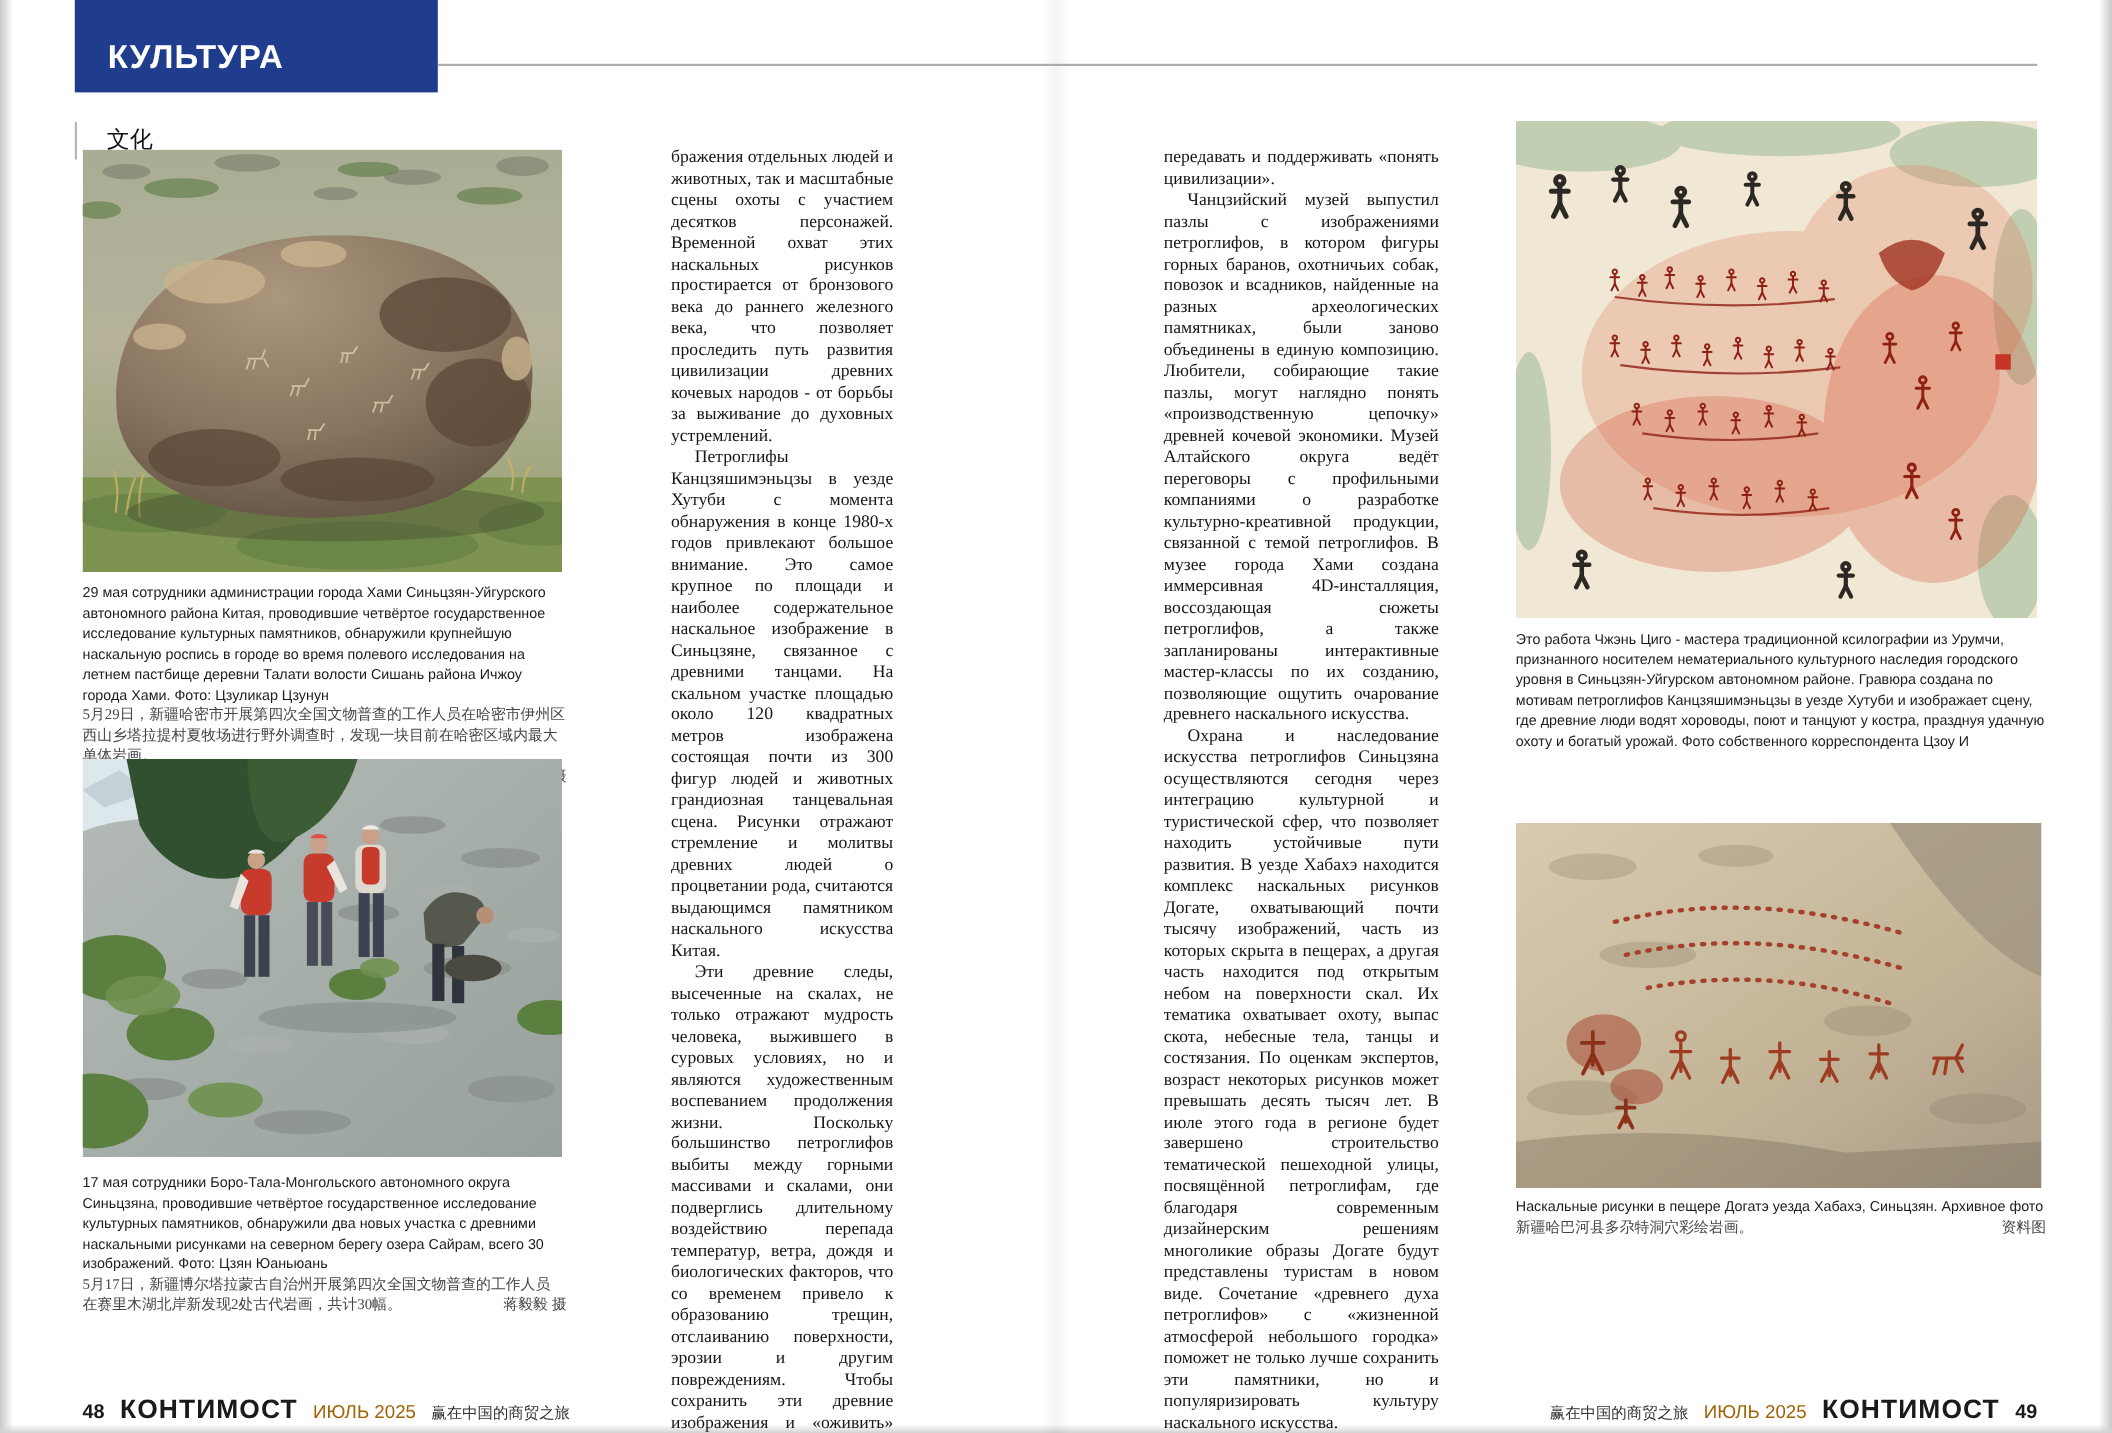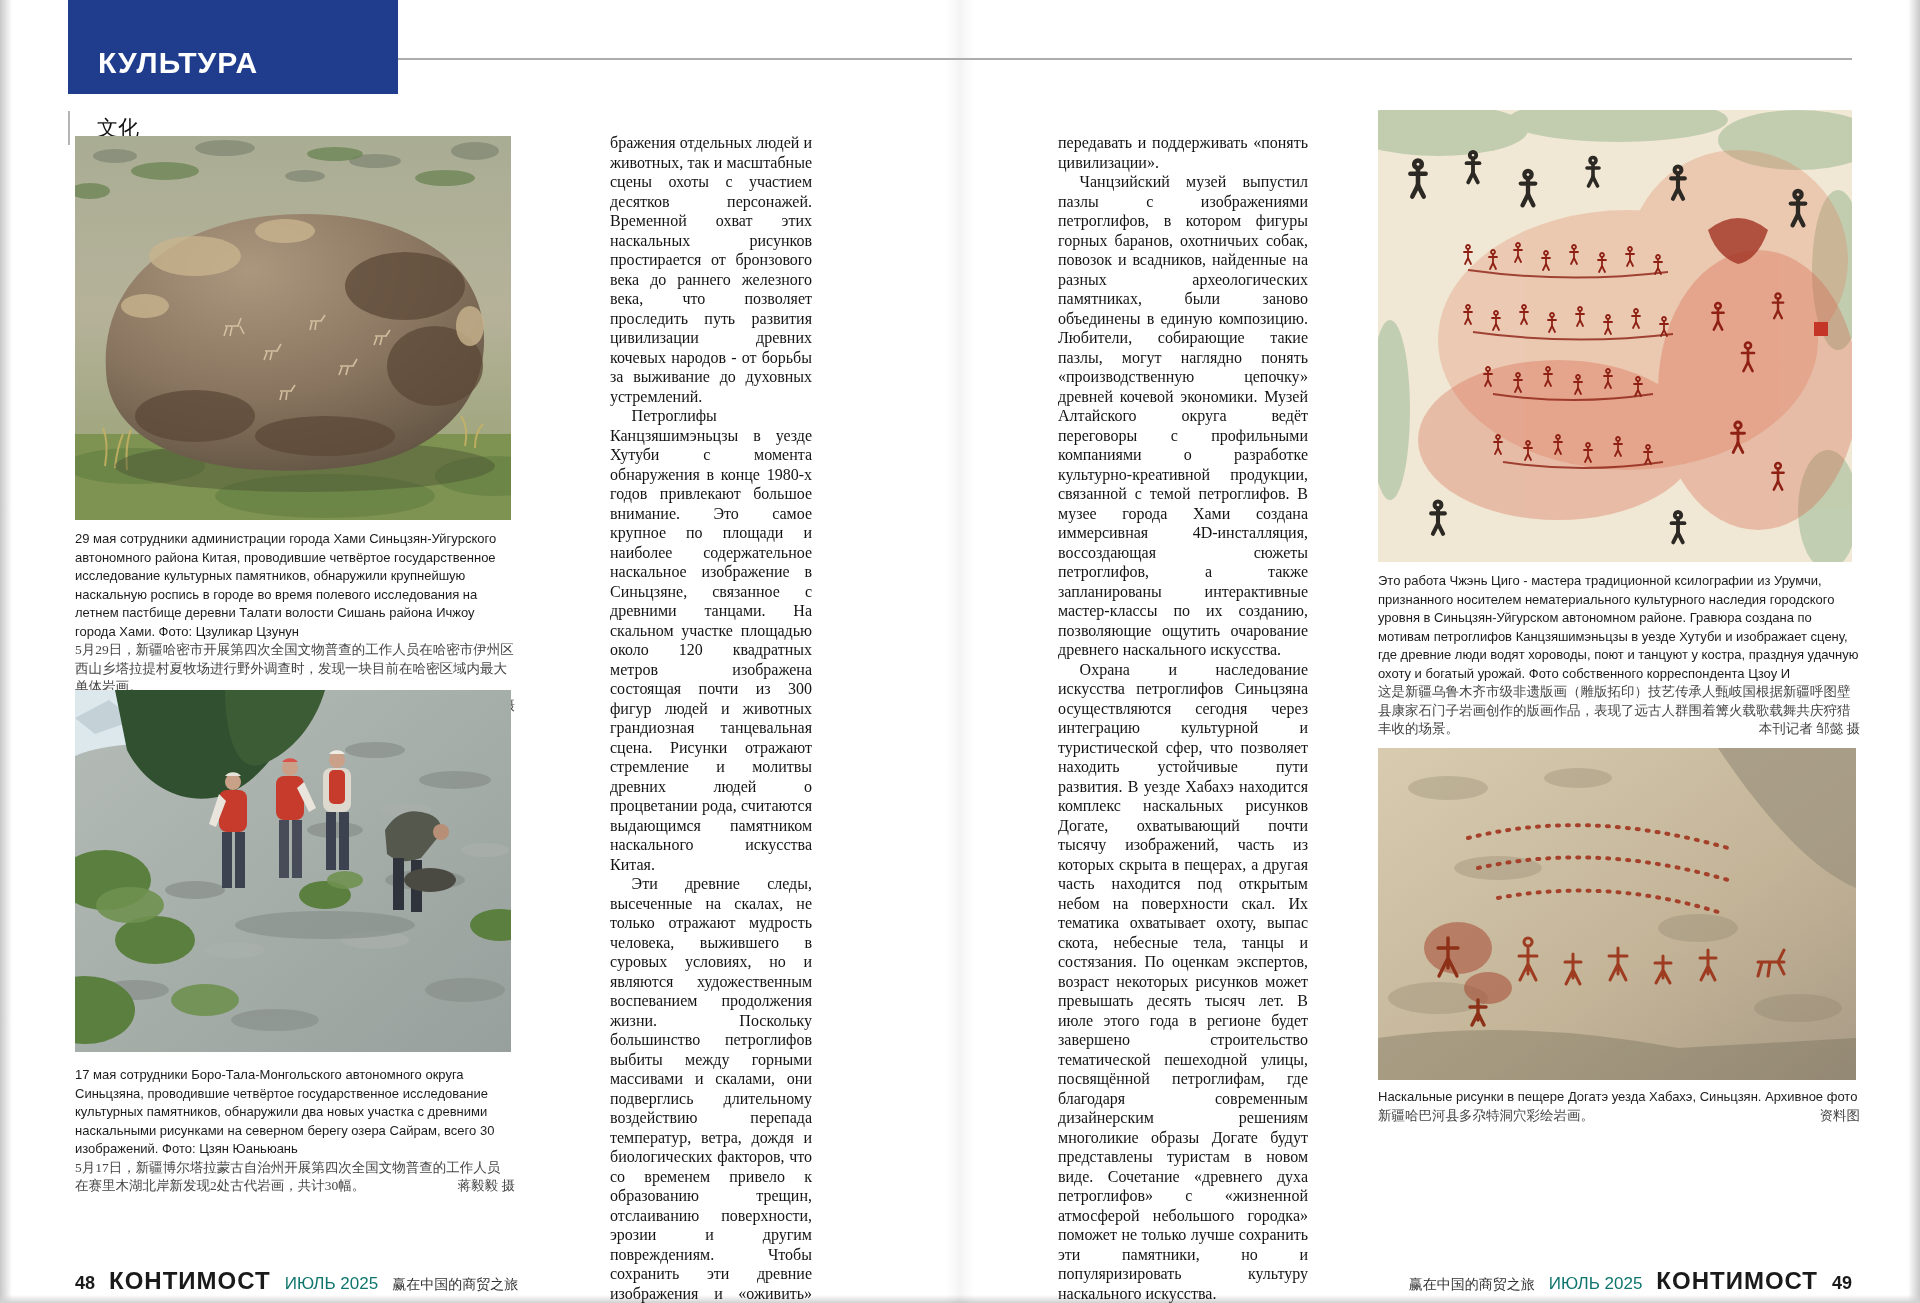--- a/index.html
+++ b/index.html
@@ -6,21 +6,21 @@
   body{width:1920px;height:1303px;position:relative;overflow:hidden;
        font-family:"Liberation Sans",sans-serif;color:#1a1a1a;}
   .edge{position:absolute;top:0;height:100%;pointer-events:none;}
   .edge.left{left:0;width:12px;background:linear-gradient(90deg,#c8c8c8,rgba(255,255,255,0));}
   .edge.right{right:0;width:12px;background:linear-gradient(270deg,#c8c8c8,rgba(255,255,255,0));}
   .edge.bottom{top:auto;bottom:0;left:0;width:100%;height:8px;background:linear-gradient(0deg,#d2d2d2,rgba(255,255,255,0));}
   .gutter{position:absolute;left:946px;top:0;width:28px;height:100%;
           background:linear-gradient(90deg,rgba(0,0,0,0),rgba(0,0,0,.045),rgba(0,0,0,0));pointer-events:none;}
 
   
-  .section-box{position:absolute;left:68px;top:0;width:330px;height:94px;
+  .section-box{position:absolute;left:68px;top:0;width:330px;height:84px;
                background:var(--header-blue,#1f3d8c);display:flex;align-items:flex-end;}
   .section-title{margin:0 0 14px 30px;color:#fff;font-size:30px;font-weight:bold;letter-spacing:1px;}
   .top-rule{position:absolute;left:398px;top:58px;width:1454px;height:2px;background:var(--rule-gray,#adadad);}
   .section-sub{position:absolute;left:68px;top:111px;height:34px;line-height:34px;
                border-left:2px solid #b5b5b5;padding-left:27px;font-size:21px;color:#111;}
 
   
   .photo{position:absolute;overflow:hidden;}
   .photo svg{display:block;width:100%;height:100%;}
   .photo1{left:75px;top:136px;width:436px;height:384px;}
@@ -46,21 +46,21 @@
   .col p.indent{text-indent:1.35em;}
   .col1{left:610px;width:202px;}
   .col2{left:1058px;width:250px;}
 
   
   .footer{position:absolute;top:1248px;display:flex;align-items:baseline;gap:14px;white-space:nowrap;}
   .footer-left{left:75px;}
   .footer-right{right:68px;flex-direction:row;}
   .fp{font-size:18px;font-weight:bold;text-align:center;}
   .fm{font-size:24px;font-weight:bold;letter-spacing:1px;}
-  .fi{font-size:17px;color:#0f766e;}
+  .fi{font-size:17px;color:#a16207;}
   .ft{font-size:14px;color:#333;margin-top:28px;}
 </style>
 </head>
 <body>
 
 <div class="edge left"></div>
 <div class="edge right"></div>
 <div class="edge bottom"></div>
 <div class="gutter"></div>
 
@@ -314,24 +314,20 @@
       <path d="M95 222 q100 14 200 2"></path>
       <path d="M115 284 q80 12 160 0"></path>
       <path d="M125 352 q80 12 160 0"></path>
     </g>
     <path d="M330 120 q30 -24 60 0 q-10 30 -30 34 q-22 -8 -30 -34 Z" fill="#a03322" opacity=".8"></path>
     <rect x="436" y="212" width="14" height="14" fill="#c43427"></rect>
   </svg>
 </div>
 <div class="caption capA">
   <div class="ru">Это работа Чжэнь Циго - мастера традиционной ксилографии из Урумчи, признанного носителем нематериального культурного наследия городского уровня в Синьцзян-Уйгурском автономном районе. Гравюра создана по мотивам петроглифов Канцзяшимэньцзы в уезде Хутуби и изображает сцену, где древние люди водят хороводы, поют и танцуют у костра, празднуя удачную охоту и богатый урожай. Фото собственного корреспондента Цзоу И</div>
-  <div class="zh zh-rel">
-    <span>这是新疆乌鲁木齐市级非遗版画（雕版拓印）技艺传承人甄岐国根据新疆呼图壁县康家石门子岩画创作的版画作品，表现了远古人群围着篝火载歌载舞共庆狩猎丰收的场景。</span>
-    <span class="credit-abs">本刊记者 邹懿 摄</span>
-  </div>
 </div>
 
 <div class="photo photo3">
   <svg viewBox="0 0 478 332" preserveAspectRatio="none">
     <defs>
       <linearGradient id="p3bg" x1="0" y1="0" x2="1" y2="1">
         <stop offset="0" stop-color="#d8cbaf"></stop>
           <stop offset=".6" stop-color="#c3b498"></stop>
           <stop offset="1" stop-color="#a89a85"></stop>
       </linearGradient>

